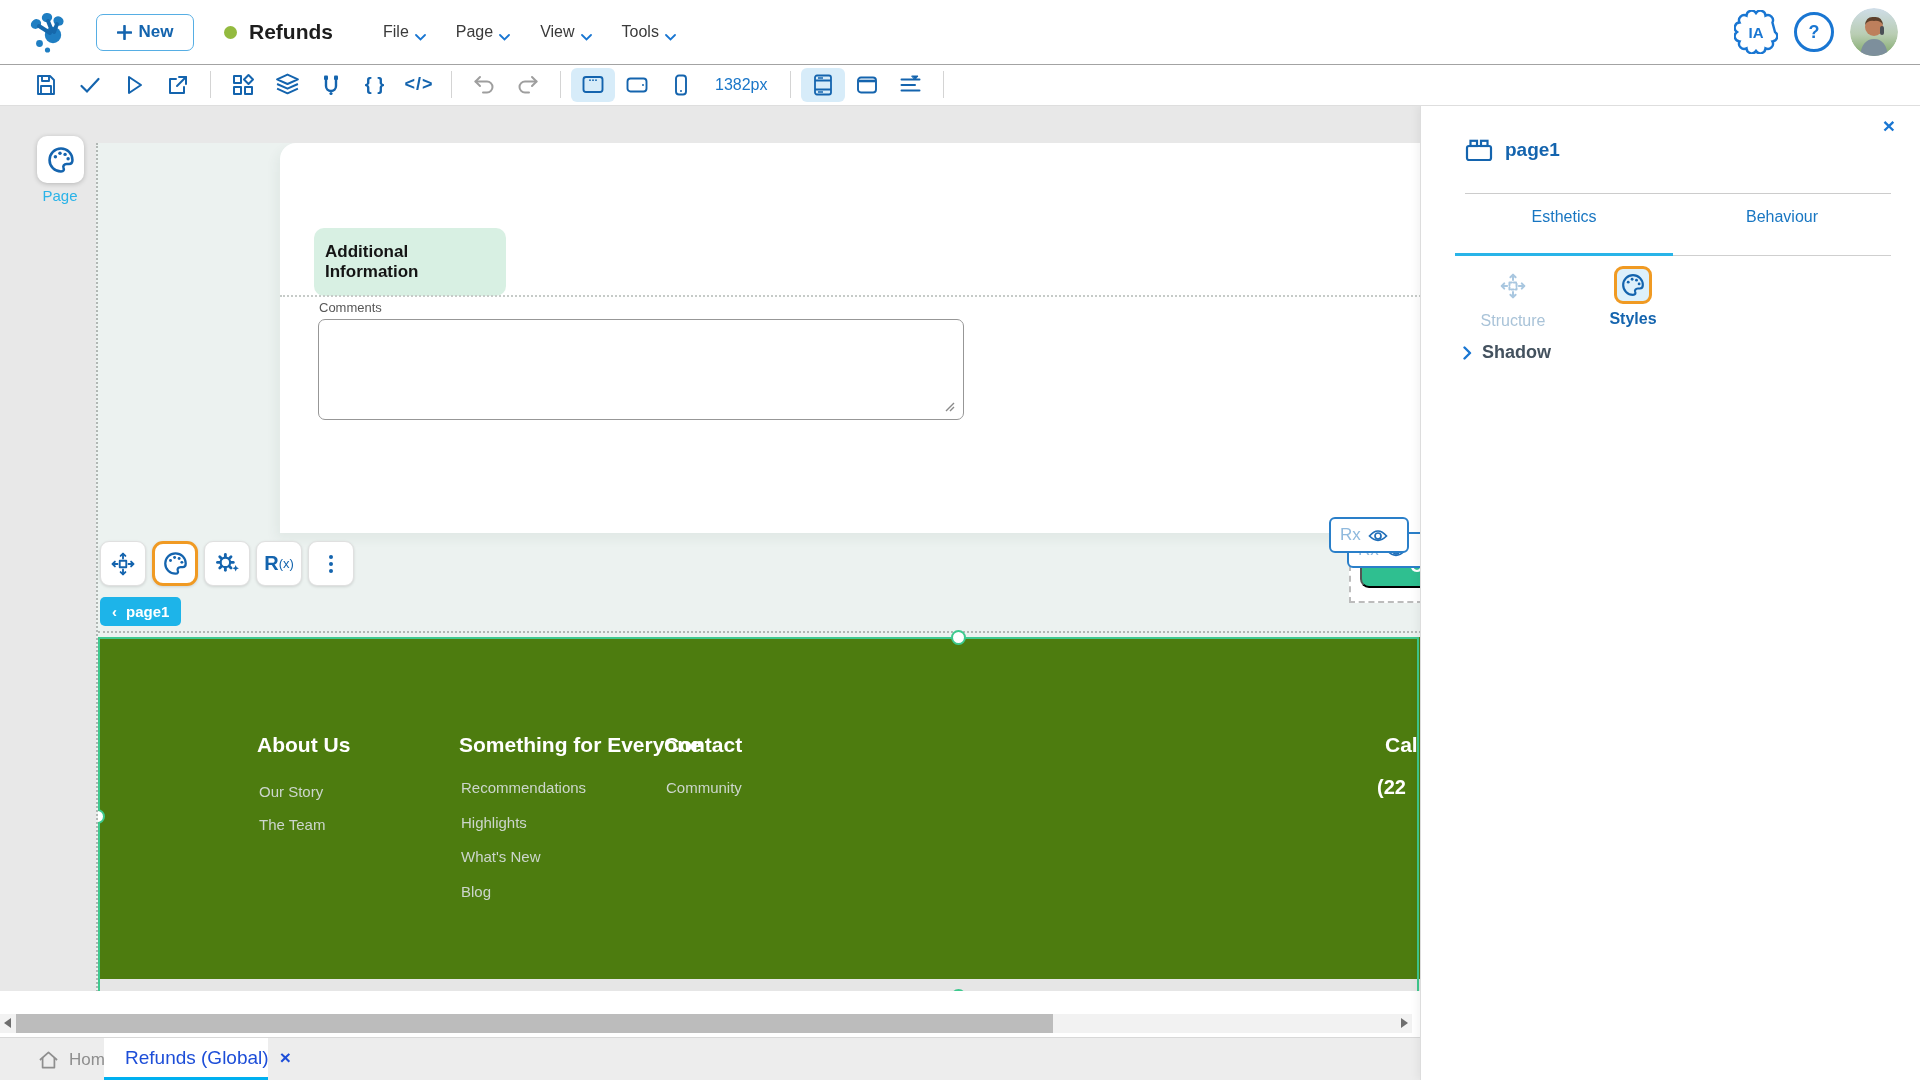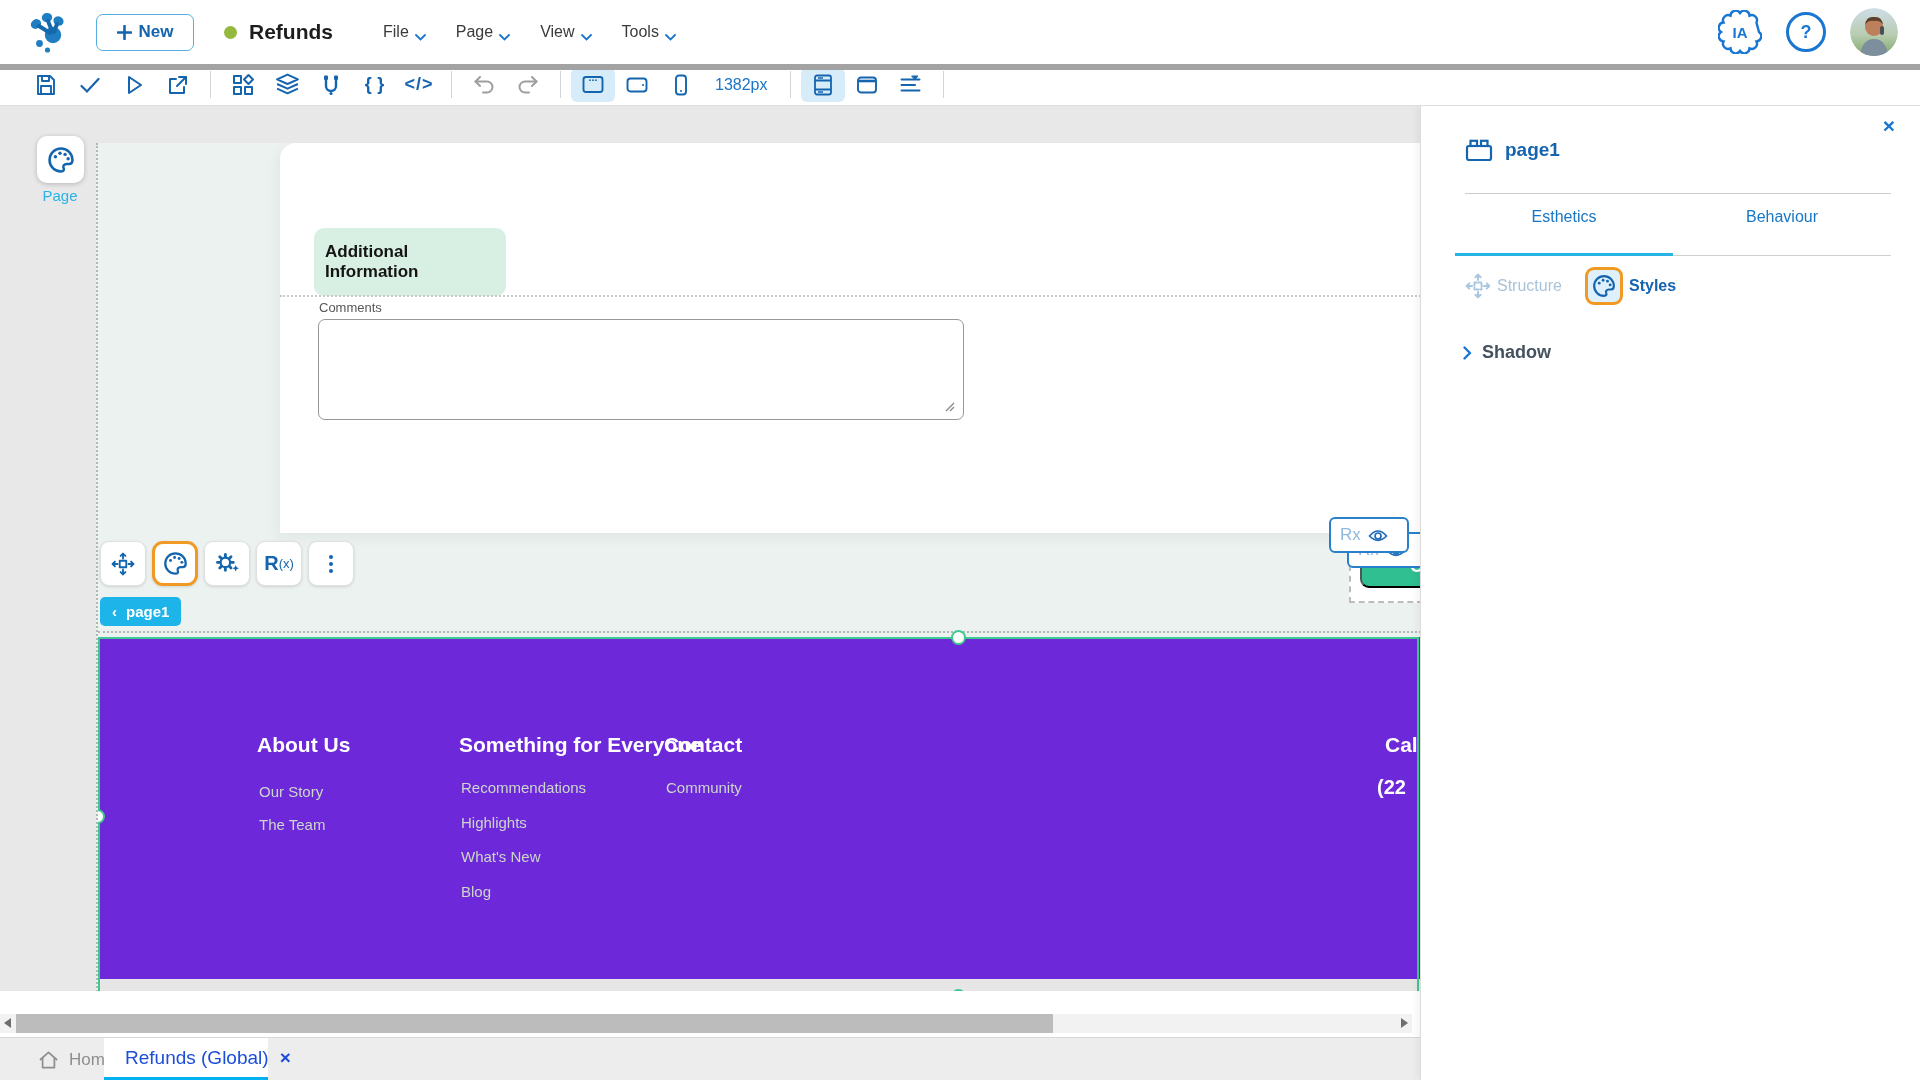--- a/index.html
+++ b/index.html
@@ -2,30 +2,30 @@
 <html><head>
 <meta charset="utf-8">
 <style>
   html,body{margin:0;padding:0;background:#cfcfcf;}
   .app{position:relative;width:1920px;height:1080px;background:#e8e8e8;
        font-family:"Liberation Sans",sans-serif;overflow:hidden;}
   svg{display:block;}
 
   
   .topbar{position:absolute;left:0;top:0;width:1920px;height:64px;background:#fff;
-          border-bottom:6px solid #a3a3a3;display:flex;align-items:center;z-index:40;}
+          border-bottom:1px solid #a3a3a3;display:flex;align-items:center;z-index:40;}
   .logo{margin-left:26px;}
   .new-btn{margin-left:24px;width:98px;height:37px;border:1px solid #56aee4;border-radius:7px;
            background:#fff;color:#1464ae;font-weight:bold;font-size:17px;display:flex;
            align-items:center;justify-content:center;gap:7px;cursor:pointer;}
   .status-dot{width:13px;height:13px;border-radius:50%;background:#93ba3f;margin-left:30px;}
   .app-title{margin-left:12px;font-size:21px;font-weight:bold;color:#1d1d1d;}
   .menus{display:flex;gap:30px;margin-left:50px;}
   .menu{display:flex;align-items:flex-end;gap:6px;font-size:16px;color:#3a3a3a;cursor:pointer;}
-  .topbar-right{position:absolute;right:22px;top:0;height:64px;display:flex;align-items:center;gap:24px;}
+  .topbar-right{position:absolute;right:22px;top:0;height:64px;display:flex;align-items:center;gap:16px;}
   .ia-badge{position:relative;width:44px;height:44px;}
   .ia-badge span{position:absolute;left:0;top:0;width:44px;height:44px;display:flex;align-items:center;
                  justify-content:center;color:#1976d2;font-weight:bold;font-size:15px;}
   .help-badge{width:34px;height:34px;border-radius:50%;border:3px solid #1976d2;color:#1976d2;
               font-weight:bold;font-size:18px;display:flex;align-items:center;justify-content:center;}
   .avatar{width:48px;height:48px;border-radius:50%;overflow:hidden;}
 
   
   .toolbar2{position:absolute;left:0;top:64px;width:1920px;height:42px;background:#fff;
             border-bottom:1px solid #dedede;display:flex;align-items:center;padding-left:24px;
@@ -77,21 +77,21 @@
   .rx-fn b{font-size:20px;font-weight:bold;}
   .rx-fn i{font-size:13px;font-style:normal;}
   .kebab{display:flex;flex-direction:column;gap:3px;}
   .kebab i{width:4px;height:4px;border-radius:50%;background:#1464ae;}
 
   .bc-chip{position:absolute;left:2px;top:454px;height:29px;background:#1db4e9;border-radius:5px;
            color:#fff;font-weight:bold;font-size:15px;display:flex;align-items:center;gap:9px;
            padding:0 12px;z-index:4;cursor:pointer;}
   .dotline-2{position:absolute;left:0;top:488px;width:1323px;border-top:2px dotted #b1b7b4;}
 
-  .footer-widget{position:absolute;left:0;top:494px;width:1323px;height:342px;background:#6d28d9;}
+  .footer-widget{position:absolute;left:0;top:494px;width:1323px;height:342px;background:#4d7c0f;}
   .fcol-h{position:absolute;color:#fff;font-weight:bold;font-size:21px;}
   .flink{position:absolute;color:#ccd6cc;font-size:15px;cursor:pointer;}
   .fphone{position:absolute;color:#fff;font-weight:bold;font-size:20px;}
   .below-strip{position:absolute;left:0;top:836px;width:1323px;height:12px;background:#e6e6e6;}
   .below-white{position:absolute;left:0;top:848px;width:1323px;height:6px;background:#fff;}
 
   .selection-box{position:absolute;left:0;top:494px;width:1321px;height:359px;
                  border:2px solid #3ec98e;box-sizing:border-box;pointer-events:none;z-index:6;}
   .handle{position:absolute;width:11px;height:11px;background:#fff;border:2px solid #3ec98e;
           border-radius:50%;z-index:7;}
@@ -123,21 +123,21 @@
          border-left:1px solid #ddd;box-shadow:-3px 0 8px rgba(0,0,0,.05);z-index:20;}
   .panel-close{position:absolute;right:26px;top:8px;color:#1976d2;font-weight:bold;font-size:21px;cursor:pointer;}
   .panel-title-row{position:absolute;left:44px;top:32px;display:flex;align-items:center;gap:12px;}
   .panel-title{color:#1464ae;font-weight:bold;font-size:19px;}
   .panel-divider{position:absolute;left:44px;top:87px;width:426px;height:1px;background:#ccc;}
   .panel-tabs{position:absolute;left:34px;top:102px;width:436px;display:flex;}
   .ptab{flex:1;text-align:center;font-size:16px;color:#1876c2;font-weight:500;cursor:pointer;}
   .tabs-baseline{position:absolute;left:34px;top:149px;width:436px;height:1px;background:#cfcfcf;}
   .tabs-active{position:absolute;left:34px;top:147px;width:218px;height:3px;background:#29b4e8;}
   .panel-tools{position:absolute;left:44px;top:160px;display:flex;gap:24px;}
-  .ptool{width:96px;display:flex;align-items:center;gap:6px;cursor:pointer;}
+  .ptool{width:96px;display:flex;flex-direction:column;align-items:center;gap:6px;cursor:pointer;}
   .ptool .icon-plain{height:40px;display:flex;align-items:center;justify-content:center;}
   .ptool .icon-box{width:38px;height:38px;background:#ddf0fb;border:3px solid #f09a23;border-radius:9px;
                    display:flex;align-items:center;justify-content:center;box-sizing:border-box;}
   .ptool .lbl-dim{color:#a9c3d8;font-size:16px;}
   .ptool .lbl-hl{color:#1464ae;font-size:16px;font-weight:bold;}
   .shadow-row{position:absolute;left:42px;top:236px;display:flex;align-items:center;gap:10px;cursor:pointer;}
   .shadow-row span{color:#44525f;font-weight:bold;font-size:18px;}
 </style>
 </head>
 <body>

